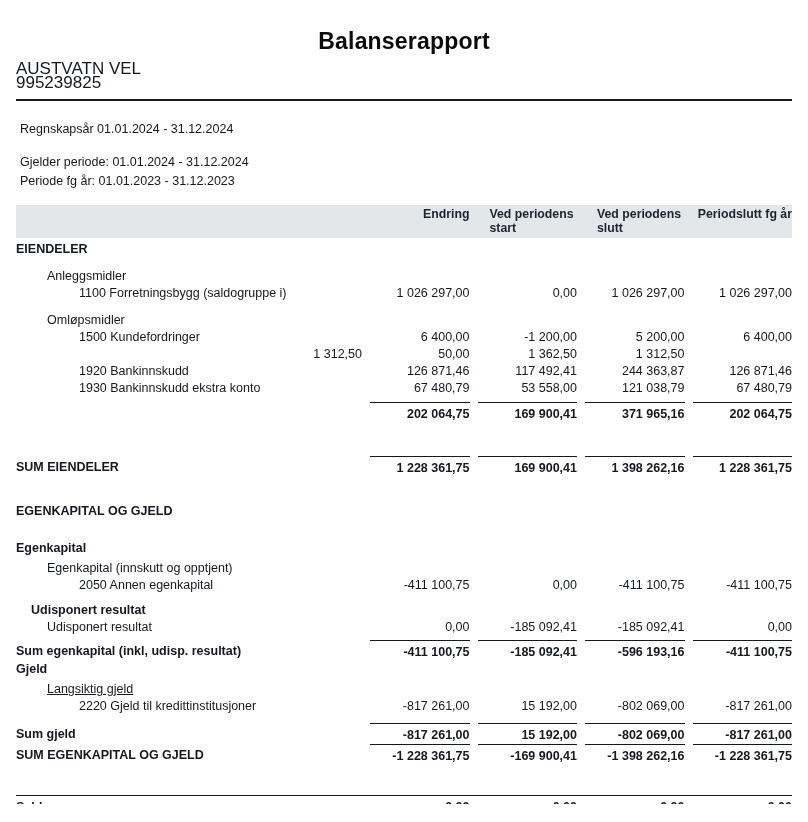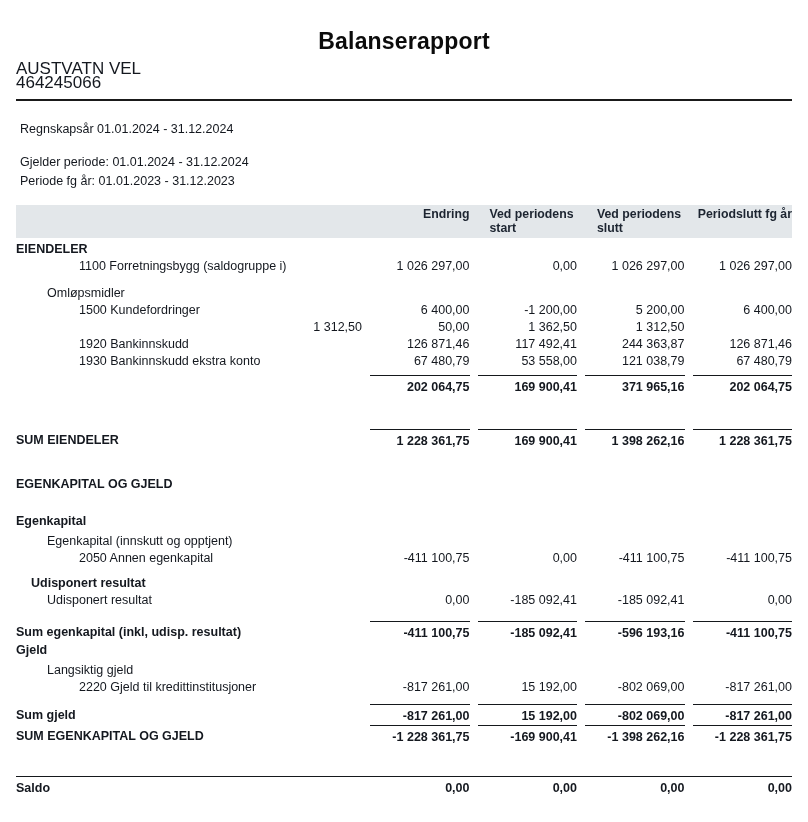--- a/index.html
+++ b/index.html
@@ -36,21 +36,21 @@
   .ind3{padding-left:63px;}
 </style>
 </head>
 <body>
 
 <div class="page">
   <div class="title">Balanserapport</div>
 
   <div class="company">
     <div>AUSTVATN VEL</div>
-    <div>464245066</div>
+    <div>995239825</div>
   </div>
 
   <div class="divider"></div>
 
   <div class="meta meta-year">Regnskapsår 01.01.2024 - 31.12.2024</div>
   <div class="meta meta-period">Gjelder periode: 01.01.2024 - 31.12.2024</div>
   <div class="meta meta-prev">Periode fg år: 01.01.2023 - 31.12.2023</div>
 
   <div class="colhead">
     <div class="h"></div>
@@ -61,20 +61,27 @@
   </div>
 
   <div class="rows">
       <div class="row bold" style="margin-top: 3px;">
         <div class="cell label">EIENDELER</div>
         <div class="cell num"></div>
         <div class="cell num"></div>
         <div class="cell num"></div>
         <div class="cell num"></div>
       </div>
+      <div class="row" style="margin-top: 10px;">
+        <div class="cell label ind2">Anleggsmidler</div>
+        <div class="cell num"></div>
+        <div class="cell num"></div>
+        <div class="cell num"></div>
+        <div class="cell num"></div>
+      </div>
       <div class="row">
         <div class="cell label ind3">1100 Forretningsbygg (saldogruppe i)</div>
         <div class="cell num">1 026 297,00</div>
         <div class="cell num">0,00</div>
         <div class="cell num">1 026 297,00</div>
         <div class="cell num">1 026 297,00</div>
       </div>
       <div class="row" style="margin-top: 10px;">
         <div class="cell label ind2">Omløpsmidler</div>
         <div class="cell num"></div>
@@ -158,35 +165,35 @@
         <div class="cell num"></div>
         <div class="cell num"></div>
       </div>
       <div class="row">
         <div class="cell label ind2">Udisponert resultat</div>
         <div class="cell num">0,00</div>
         <div class="cell num">-185 092,41</div>
         <div class="cell num">-185 092,41</div>
         <div class="cell num">0,00</div>
       </div>
-      <div class="row bold rule-cols" style="margin-top: 12px;">
+      <div class="row bold rule-cols" style="margin-top: 4px;">
         <div class="cell label">Sum egenkapital (inkl, udisp. resultat)</div>
         <div class="cell num">-411 100,75</div>
         <div class="cell num">-185 092,41</div>
         <div class="cell num">-596 193,16</div>
         <div class="cell num">-411 100,75</div>
       </div>
       <div class="row bold">
         <div class="cell label">Gjeld</div>
         <div class="cell num"></div>
         <div class="cell num"></div>
         <div class="cell num"></div>
         <div class="cell num"></div>
       </div>
-      <div class="row" style="margin-top: 3px;">
+      <div class="row" style="margin-top: 3px; text-decoration: underline;">
         <div class="cell label ind2">Langsiktig gjeld</div>
         <div class="cell num"></div>
         <div class="cell num"></div>
         <div class="cell num"></div>
         <div class="cell num"></div>
       </div>
       <div class="row">
         <div class="cell label ind3">2220 Gjeld til kredittinstitusjoner</div>
         <div class="cell num">-817 261,00</div>
         <div class="cell num">15 192,00</div>

